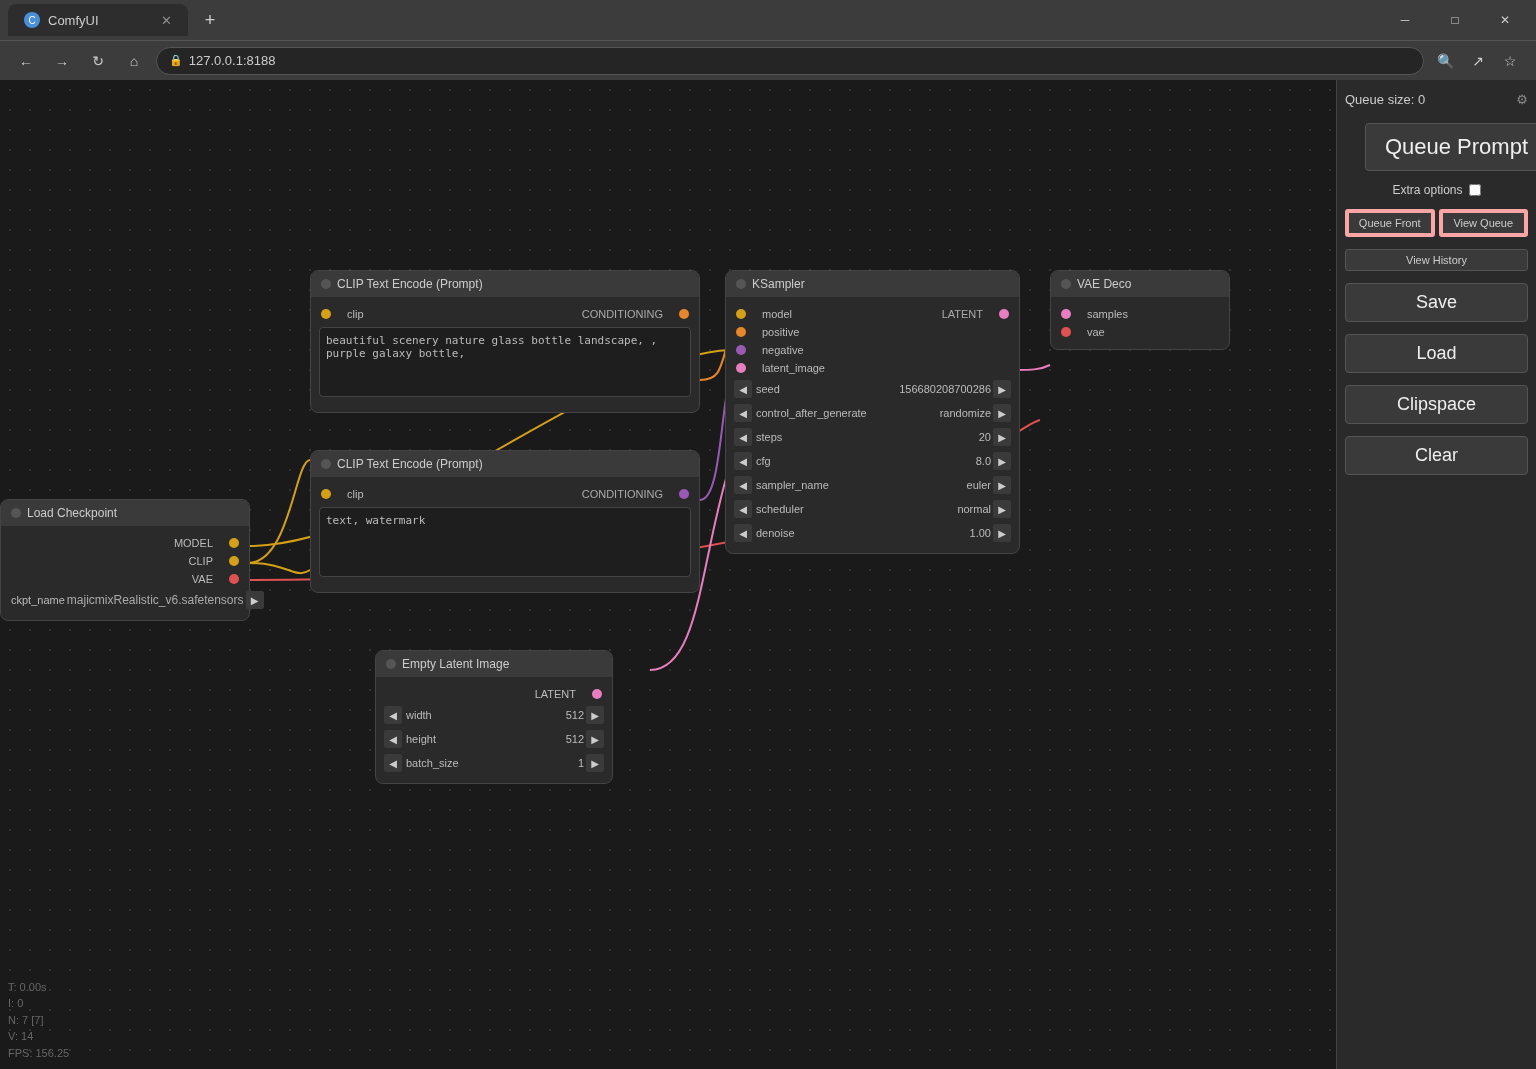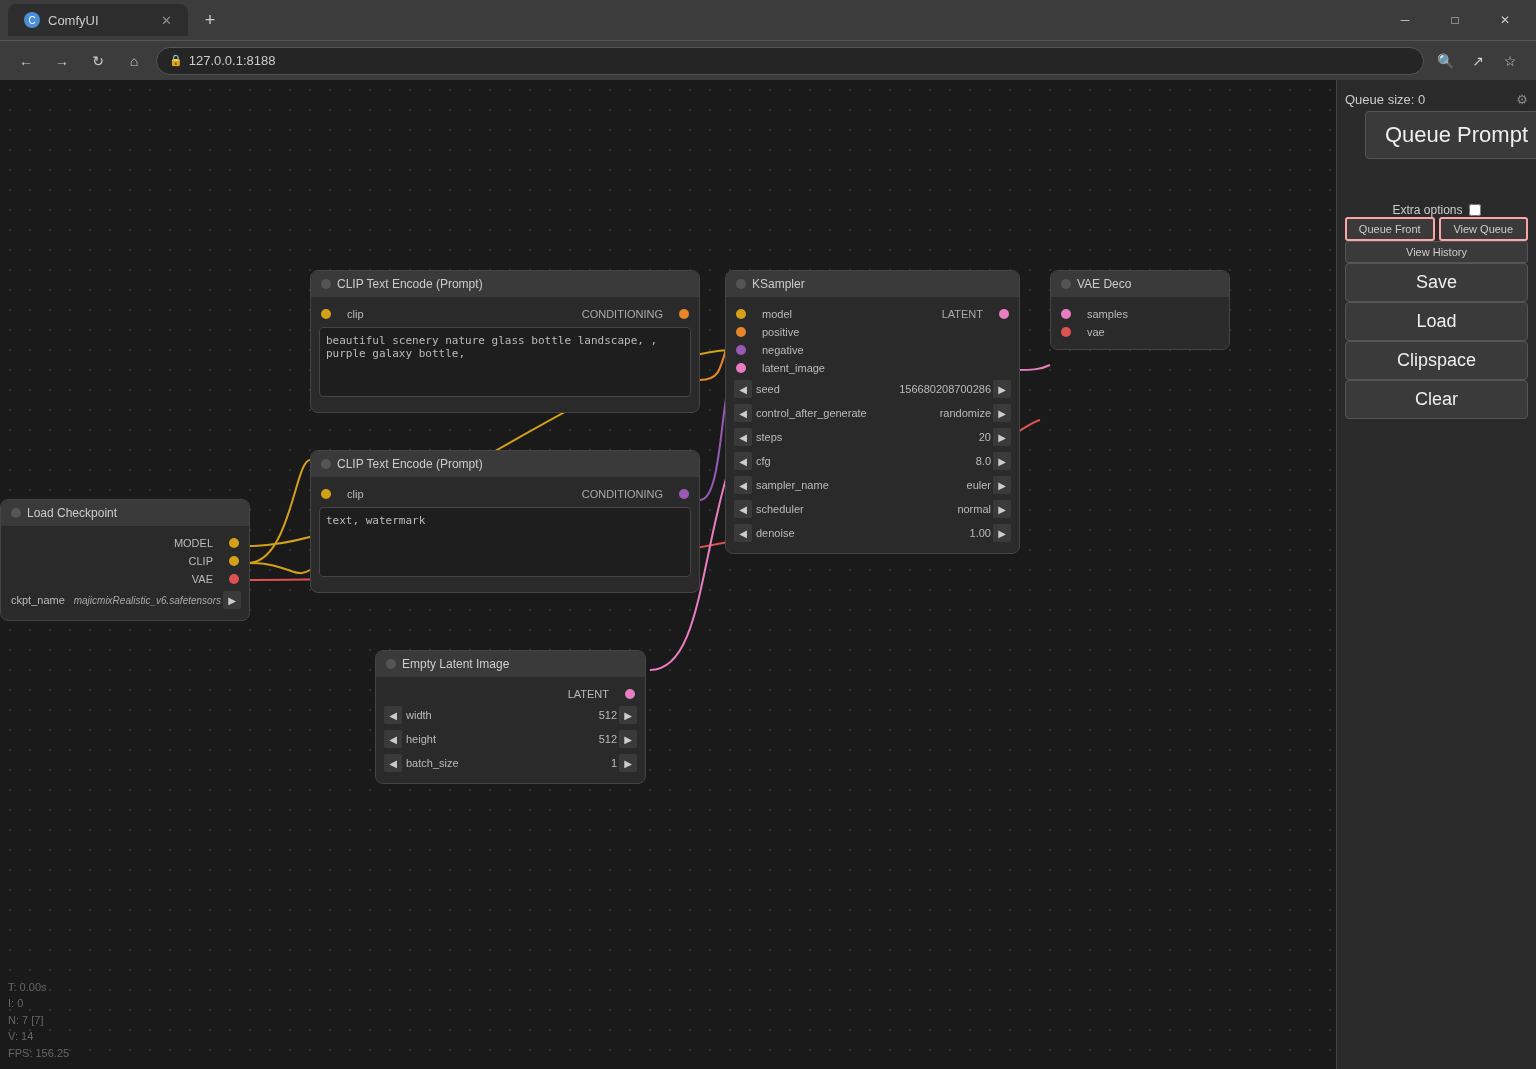--- a/index.html
+++ b/index.html
@@ -47,28 +47,28 @@
     .node-textarea { width: calc(100% - 16px); margin: 4px 8px; background: #1e1e1e; border: 1px solid #444; color: #bbb; font-size: 11px; padding: 6px; border-radius: 4px; resize: none; min-height: 70px; }
 
     
     .param-row { display: flex; align-items: center; padding: 3px 8px; gap: 2px; font-size: 11px; color: #bbb; }
     .param-btn { width: 18px; height: 18px; background: #3a3a3a; border: none; color: #ccc; cursor: pointer; border-radius: 2px; display: flex; align-items: center; justify-content: center; font-size: 10px; flex-shrink: 0; }
     .param-label { flex: 1; padding-left: 2px; }
     .param-value { text-align: right; min-width: 80px; }
     .param-btn-right { width: 18px; height: 18px; background: #3a3a3a; border: none; color: #ccc; cursor: pointer; border-radius: 2px; display: flex; align-items: center; justify-content: center; font-size: 10px; flex-shrink: 0; }
 
     
-    .sidebar { width: 200px; background: #2a2a2a; border-left: 1px solid #444; display: flex; flex-direction: column; padding: 8px; gap: 0; }
+    .sidebar { width: 200px; background: #2a2a2a; border-left: 1px solid #444; display: flex; flex-direction: column; padding: 8px; gap: 12px; }
     .queue-header { display: flex; align-items: center; justify-content: space-between; padding: 4px 0; font-size: 13px; color: #ccc; }
     .gear-icon { cursor: pointer; color: #888; }
     .queue-prompt-btn { background: #3a3a3a; border: 1px solid #555; color: #eee; font-size: 22px; font-weight: 300; padding: 10px; border-radius: 4px; cursor: pointer; width: 100%; margin-left: 20px; }
-    .extra-options-row { display: flex; align-items: center; gap: 6px; font-size: 12px; color: #ccc; justify-content: center; margin-top: 44px; }
+    .extra-options-row { display: flex; align-items: center; gap: 6px; font-size: 12px; color: #ccc; justify-content: center; }
     .checkbox-small { width: 12px; height: 12px; accent-color: #888; }
     .sub-btns { display: flex; gap: 4px; }
-    .sub-btn { flex: 1; background: #3a3a3a; border: 2px solid #fca5a5; color: #ccc; font-size: 11px; padding: 4px 6px; border-radius: 3px; cursor: pointer; text-align: center; }
+    .sub-btn { flex: 1; background: #3a3a3a; border: 4px solid #fca5a5; color: #ccc; font-size: 11px; padding: 4px 6px; border-radius: 3px; cursor: pointer; text-align: center; }
     .view-history-btn { background: #3a3a3a; border: 1px solid #555; color: #ccc; font-size: 11px; padding: 4px; border-radius: 3px; cursor: pointer; text-align: center; width: 100%; }
     .action-btn { background: #3a3a3a; border: 1px solid #555; color: #eee; font-size: 18px; padding: 8px; border-radius: 4px; cursor: pointer; text-align: center; width: 100%; }
 
     
     .status-bar { position: absolute; bottom: 8px; left: 8px; font-size: 11px; color: #666; line-height: 1.5; margin-top: 24px; }
 
     
     .connections-svg { position: absolute; top: 0; left: 0; width: 100%; height: 100%; pointer-events: none; }
 
     
@@ -144,21 +144,21 @@
         <div class="node-row row-right">
           <span class="row-label" style="text-align:right">CLIP</span>
           <div class="connector yellow connector-right"></div>
         </div>
         <div class="node-row row-right">
           <span class="row-label" style="text-align:right">VAE</span>
           <div class="connector red connector-right"></div>
         </div>
         <div class="param-row">
           <span class="param-label">ckpt_name</span>
-          <span style="font-size:10px; color:#aaa;font-style:italic;">majicmixRealistic_v6.safetensors</span>
+          <span style="font-size:12px; color:#aaa;">majicmixRealistic_v6.safetensors</span>
           <button class="param-btn-right">▶</button>
         </div>
       </div>
     </div>
 
     <div class="node" style="left: 310px; top: 190px; width: 390px;">
       <div class="node-header">
         <div class="node-dot"></div>
         <span>CLIP Text Encode (Prompt)</span>
       </div>
@@ -270,21 +270,21 @@
           <div class="connector pink"></div>
           <span class="row-label">samples</span>
         </div>
         <div class="node-row">
           <div class="connector red"></div>
           <span class="row-label">vae</span>
         </div>
       </div>
     </div>
 
-    <div class="node" style="left: 375px; top: 570px; width: 271px;">
+    <div class="node" style="left: 375px; top: 570px; width: 238px;">
       <div class="node-header">
         <div class="node-dot"></div>
         <span>Empty Latent Image</span>
       </div>
       <div class="node-body">
         <div class="node-row row-right">
           <span class="row-label" style="text-align:right">LATENT</span>
           <div class="connector pink connector-right"></div>
         </div>
         <div class="param-row">

